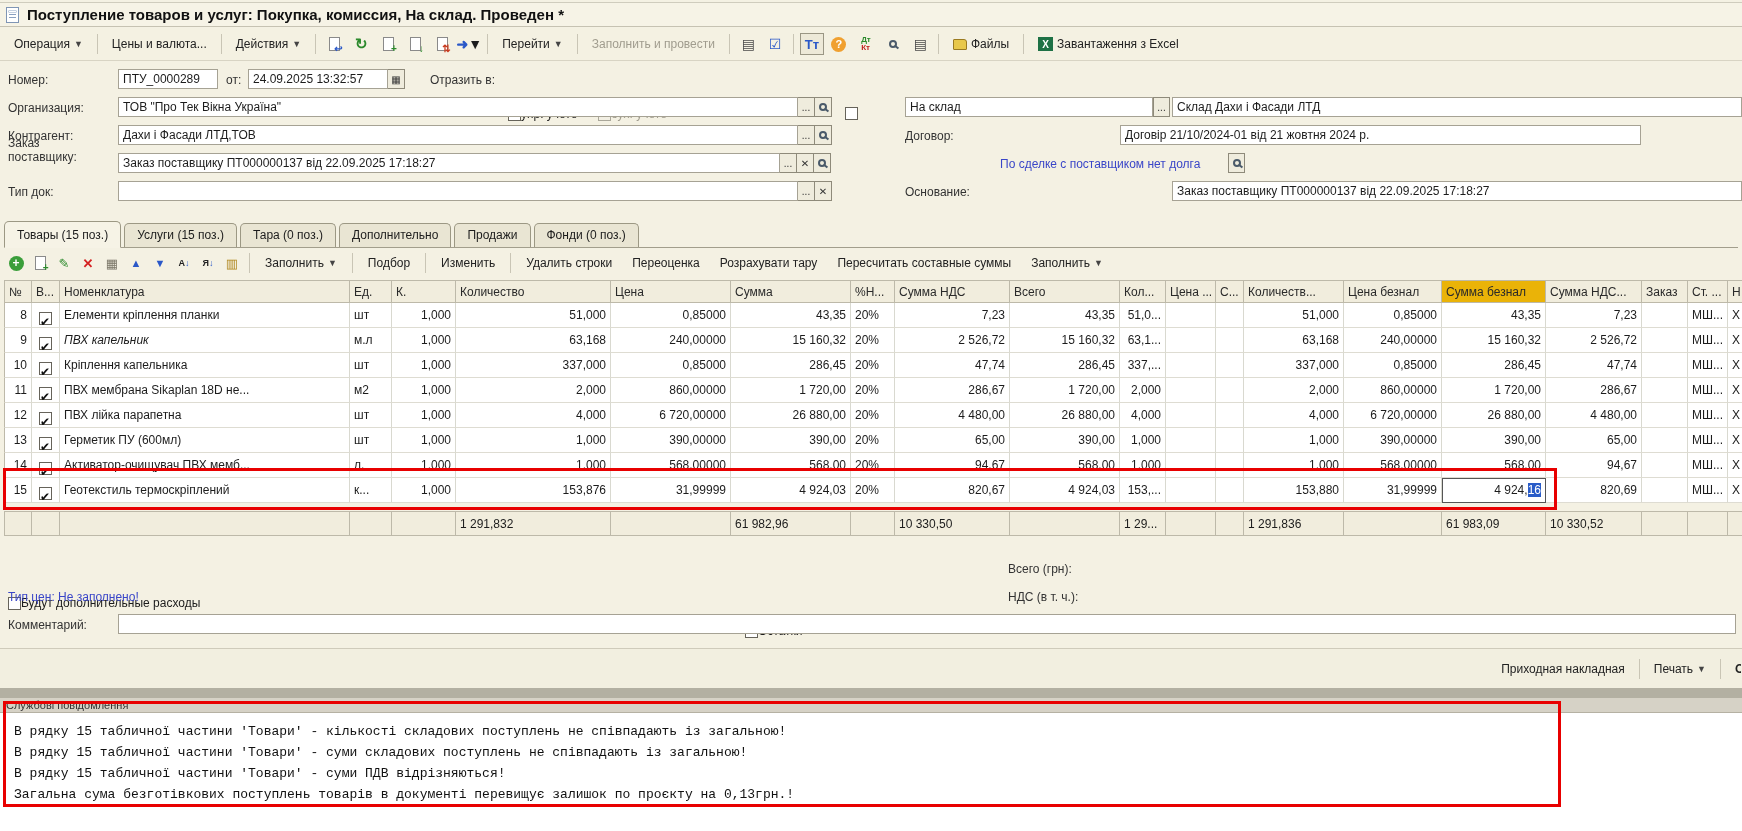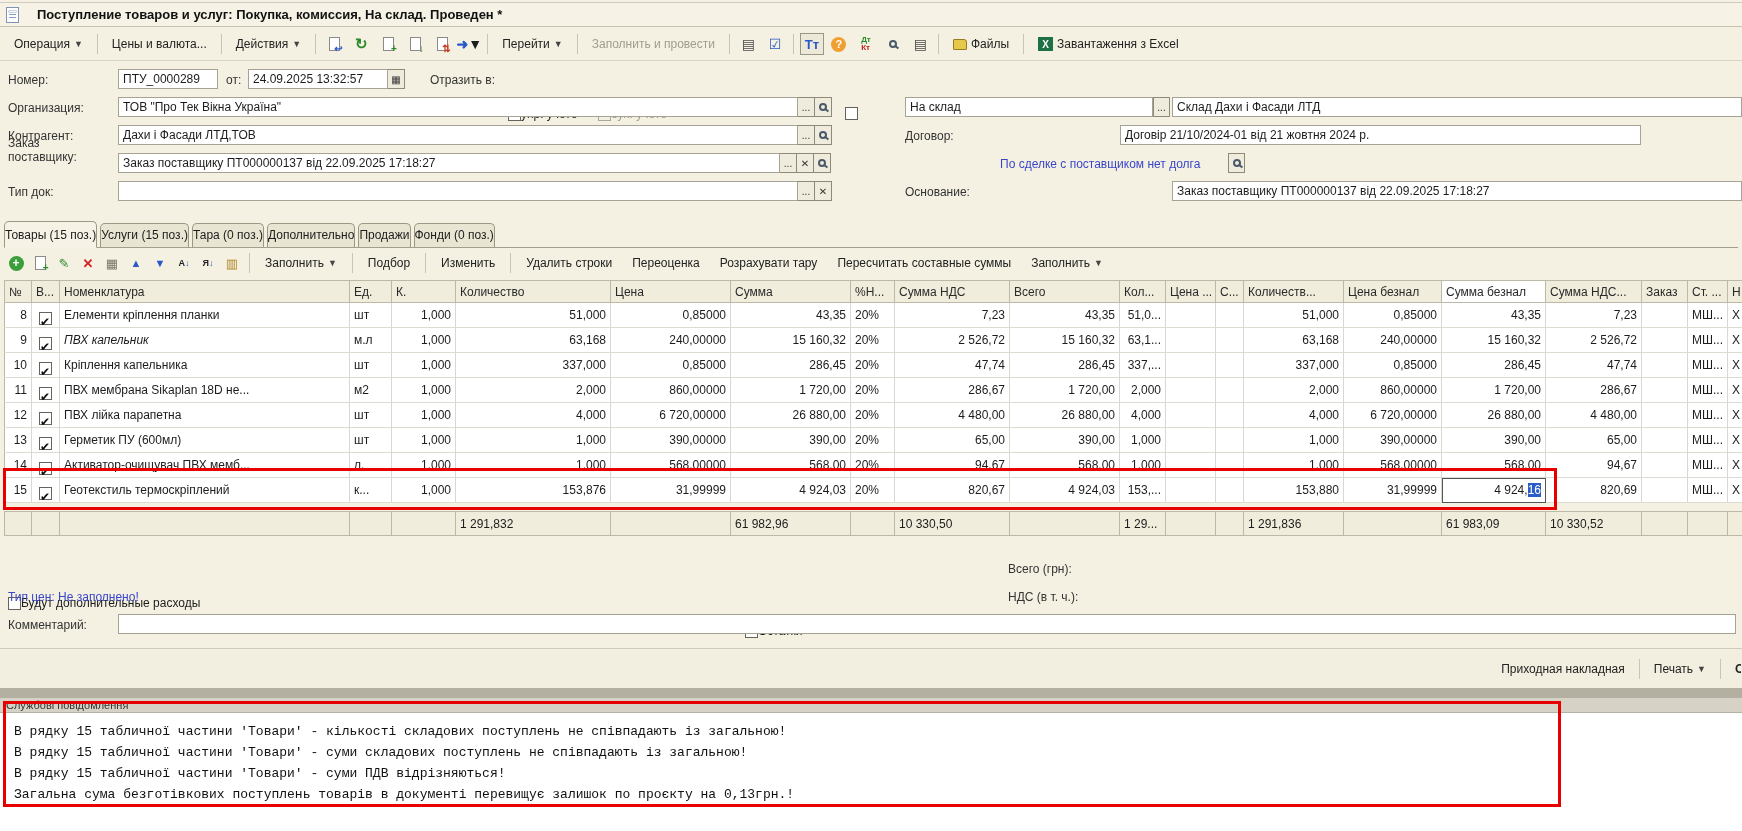--- a/index.html
+++ b/index.html
@@ -8,21 +8,21 @@
     position:relative; width:1742px; height:831px; overflow:hidden;
     background:#F4F1E3; font-family:"Liberation Sans",sans-serif; font-size:12px; color:#1c1c1c;
   }
   
   .titlebar { position:absolute; left:0; top:2px; width:100%; height:25px;
     display:flex; align-items:center; gap:8px; padding:0 6px;
     background:#F6F3E6; border-top:1px solid #cfccbd; border-bottom:1px solid #c6c2b2; }
   .doc-icon { width:13px; height:16px; background:#fff; border:1px solid #7f95b5; position:relative; flex:0 0 auto; }
   .doc-icon::after { content:""; position:absolute; left:2px; top:3px; width:7px; height:1px;
     box-shadow:0 0 0 0.5px #8aa0c0, 0 3px 0 0 #8aa0c0, 0 6px 0 0 #8aa0c0; }
-  .title-text { font-weight:bold; font-size:13px; color:#111;margin-left:10px; }
+  .title-text { font-weight:bold; font-size:15px; color:#111; }
   
   .toolbar { position:absolute; left:0; top:28px; width:100%; height:33px;
     display:flex; align-items:center; gap:3px; padding:0 6px;
     background:#F4F1E2; border-bottom:1px solid #d8d4c4; }
   .tbtn { display:inline-flex; align-items:center; gap:4px; padding:3px 7px; color:#222;
     border:1px solid transparent; white-space:nowrap; cursor:default; }
   .tbtn .caret { font-size:9px; color:#444; }
   .tbtn.disabled { color:#a09c8e; }
   .tsep { width:1px; height:20px; background:#c9c5b5; margin:0 3px; flex:0 0 auto; }
   .ibtn { display:inline-flex; align-items:center; justify-content:center; width:24px; height:22px;
@@ -60,41 +60,41 @@
   .mini.first { border-left:1px solid #8e8a7a; }
   .cb { width:13px; height:13px; background:#fff; border:1px solid #66635a; display:inline-block; position:relative; flex:0 0 auto; }
   .cb.checked::after { content:"✔"; position:absolute; left:0px; top:-3px; font-size:12px; color:#101010; }
   .cb.disabled { border-color:#aaa79a; background:#f2efe3; }
   .cblabel { display:inline-flex; align-items:center; position:absolute;margin-top:36px; }
   .cblabel.dis { color:#a09c8e; }
   .link { color:#3a46c8; }
   
   .tabs { position:absolute; left:4px; top:221px; width:1734px; height:27px; display:flex; align-items:flex-end;
     border-bottom:1px solid #a29e8c; }
-  .tab { padding:4px 0 5px; border:1px solid #9c9884; border-bottom:none; border-radius:5px 5px 0 0;
+  .tab { padding:4px 12px 5px; border:1px solid #9c9884; border-bottom:none; border-radius:5px 5px 0 0;
     background:#E9E5D3; margin-right:3px; white-space:nowrap; }
   .tab.active { background:#F6F3E6; padding-top:6px; margin-bottom:-1px; border-bottom:1px solid #F6F3E6; }
   
   .ttoolbar { position:absolute; left:4px; top:249px; width:1738px; height:28px;
     display:flex; align-items:center; gap:4px; padding:0 2px; }
   .gbtn { display:inline-flex; align-items:center; justify-content:center; width:20px; height:20px; font-size:13px; }
   .g-add { width:15px; height:15px; border-radius:50%; background:#3a9e3a; color:#fff; font-weight:bold; font-size:12px;
     display:inline-flex; align-items:center; justify-content:center; }
   .g-edit { color:#2c8a2c; } .g-del { color:#d42020; font-weight:bold; }
   .g-up,.g-down { color:#2a58c8; font-size:11px; }
   .g-sort { font-size:9px; font-weight:bold; color:#222; }
   .g-sort .ar { color:#2a58c8; }
   .g-grid { color:#7a7668; } .g-bars { color:#b08820; }
   
   .tbl { position:absolute; left:4px; top:280px; width:1738px; overflow:hidden; }
   .trow { display:flex; }
   .th { height:23px; line-height:22px; background:#F1EDDD; border-right:1px solid #bdb9a9; border-top:1px solid #bdb9a9;
     border-bottom:1px solid #bdb9a9; padding:0 4px; white-space:nowrap; overflow:hidden; color:#2a2a2a; flex:0 0 auto; }
   .th.first { border-left:1px solid #bdb9a9; }
-  .th.hl { background:#ffffff; }
+  .th.hl { background:#eab308; }
   .td { height:25px; line-height:24px; background:#fff; border-right:1px solid #d9d9d0; border-bottom:1px solid #dedcd2;
     padding:0 4px; white-space:nowrap; overflow:hidden; flex:0 0 auto; }
   .td.first { border-left:1px solid #bdb9a9; }
   .td.center { text-align:center; } .td.right,.th-r { text-align:right; }
   .td .cb { vertical-align:middle; margin-top:5px; }
   .td.editing { outline:1px solid #555; outline-offset:-1px; }
   .sel { background:#2A5CC8; color:#fff; }
   .totals { position:absolute; left:4px; top:511px; width:1738px; overflow:hidden; }
   .tf { height:25px; line-height:24px; background:#F1EDDD; border:1px solid #bdb9a9; border-left:none;
     padding:0 4px; white-space:nowrap; overflow:hidden; flex:0 0 auto; }

